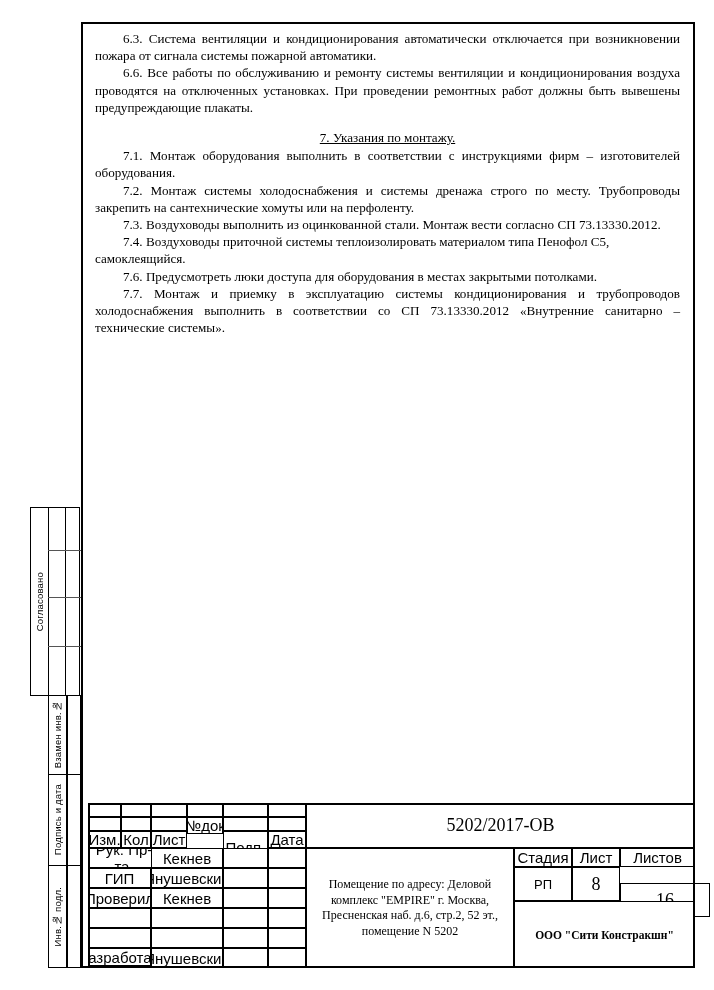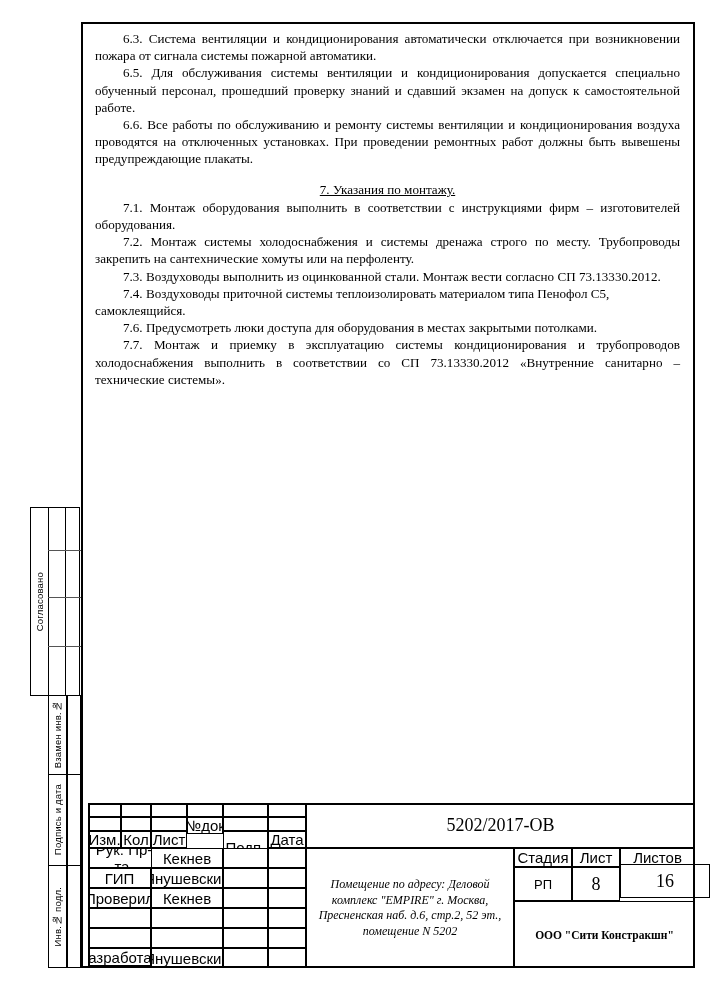--- a/index.html
+++ b/index.html
@@ -108,21 +108,20 @@
     font-family: "Liberation Sans", "DejaVu Sans", sans-serif;
     font-size: 10px;
   }
   .sans-sm {
     font-family: "Liberation Sans", "DejaVu Sans", sans-serif;
     font-size: 15px;
   }
   .serif12 {
     font-family: "Liberation Serif", "DejaVu Serif", serif;
     font-size: 12px;
-    font-style: italic;
   }
   .serif13 {
     font-family: "Liberation Serif", "DejaVu Serif", serif;
     font-size: 18px;
   }
   .stack-text {
     display: block;
     line-height: 15.5px;
     padding: 0 4px;
   }
@@ -134,21 +133,20 @@
     box-sizing: border-box;
   }
 </style>
 </head>
 <body>
 
 <div id="page-frame"></div>
 
 <div id="doc-body">
   <p class="para">6.3. Система вентиляции и кондиционирования автоматически отключается при возникновении пожара от сигнала системы пожарной автоматики.</p>
-  <p class="para">6.5. Для обслуживания системы вентиляции и кондиционирования допускается специально обученный персонал, прошедший проверку знаний и сдавший экзамен на допуск к самостоятельной работе.</p>
   <p class="para">6.6. Все работы по обслуживанию и ремонту системы вентиляции и кондиционирования воздуха проводятся на отключенных установках. При проведении ремонтных работ должны быть вывешены предупреждающие плакаты.</p>
 
   <p class="heading">
     <span>7. Указания по монтажу.</span>
   </p>
 
   <p class="para">7.1. Монтаж оборудования выполнить в соответствии с инструкциями фирм – изготовителей оборудования.</p>
   <p class="para">7.2. Монтаж системы холодоснабжения и системы дренажа строго по месту. Трубопроводы закрепить на сантехнические хомуты или на перфоленту.</p>
   <p class="para nojust">7.3. Воздуховоды выполнить из оцинкованной стали. Монтаж вести согласно СП 73.13330.2012.</p>
   <p class="para nojust">7.4. Воздуховоды приточной системы теплоизолировать материалом типа Пенофол С5, самоклеящийся.</p>
@@ -241,18 +239,18 @@
     <span class="stack-text serif12">Пресненская наб. д.6, стр.2, 52 эт.,</span>
     <span class="stack-text serif12">помещение N 5202</span>
   </div>
 
   <div class="tb-cell sans-sm" style="left:426px; top:45px; width:58px; height:19px;">Стадия</div>
   <div class="tb-cell sans-sm" style="left:484px; top:45px; width:48px; height:19px;">Лист</div>
   <div class="tb-cell sans-sm" style="left:532px; top:45px; width:75px; height:19px;">Листов</div>
 
   <div class="tb-cell sans" style="left:426px; top:64px; width:58px; height:34px; font-size:13px;">РП</div>
   <div class="tb-cell serif13" style="left:484px; top:64px; width:48px; height:34px;">8</div>
-  <div class="tb-cell serif13" style="left:532px; top:61px; width:90px; height:34px;">16</div>
+  <div class="tb-cell serif13" style="left:532px; top:80px; width:90px; height:34px;">16</div>
 
   <div class="tb-cell" style="left:426px; top:98px; width:181px; height:67px; font-family:'Liberation Serif',serif; font-size:11.5px; font-weight:bold;">ООО "Сити Констракшн"</div>
 
   <div class="tb-outer"></div>
 </div>
 
 </body></html>

